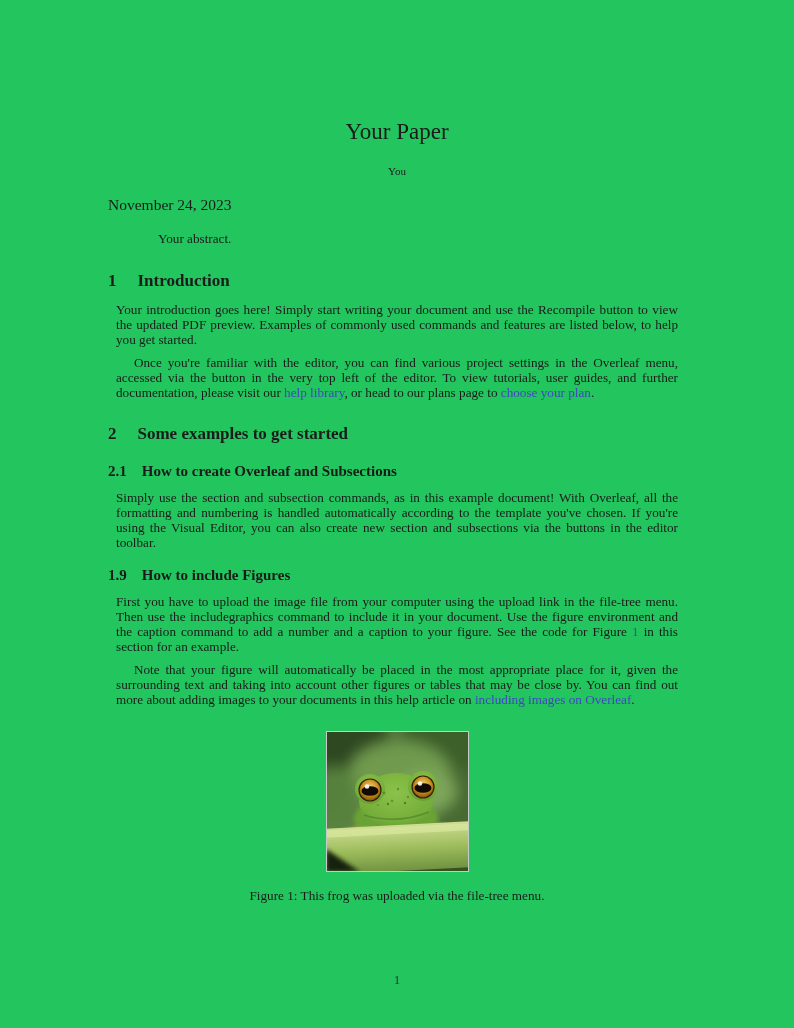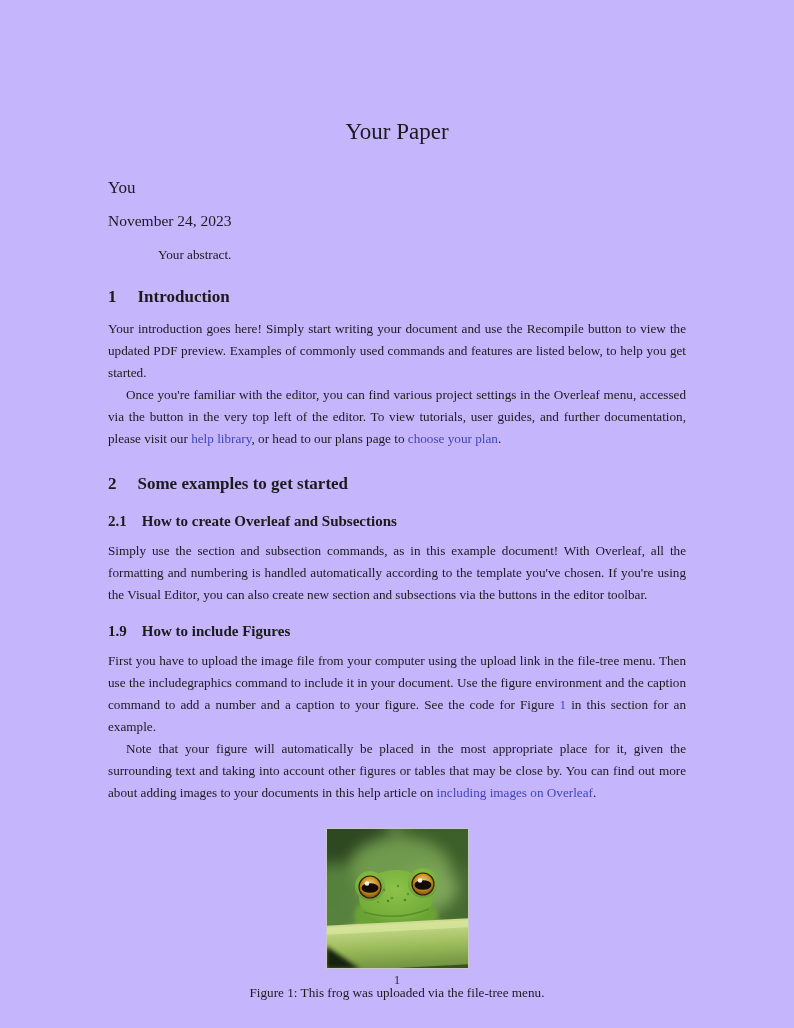--- a/index.html
+++ b/index.html
@@ -6,39 +6,39 @@
   html, body { margin: 0; padding: 0; }
   body {
     width: 794px; height: 1028px;
     background: #ffffff;
     font-family: "Liberation Serif", "DejaVu Serif", serif;
     color: #1b1b1b;
   }
   .page {
     position: relative;
     width: 794px; height: 1028px;
-    background: #c4b5fd;
+    background: #22c55e;
     overflow: hidden;
   }
   .content {
     position: absolute;
     left: 108px; top: 0;
     width: 578px;
   }
   .paper-title {
     margin: 118px 0 0 0;
     font-size: 23px;
     font-weight: 400;
     text-align: center;
     line-height: 28px;
   }
   .paper-author {
-    margin-top: 32px;
-    font-size: 17px;
-    text-align: left;
+    margin-top: 16px;
+    font-size: 11px;
+    text-align: center;
     line-height: 19px;
   }
   .paper-date {
     margin-top: 14px;
     font-size: 15.5px;
     line-height: 19px;
   }
   .abstract-heading {
     margin-top: 30px;
     font-size: 13.5px;
@@ -62,23 +62,23 @@
   }
   h2.section .sec-num { display: inline-block; margin-right: 21px; }
   h3.subsection {
     margin: 16px 0 0 0;
     font-size: 15px;
     font-weight: 700;
     line-height: 19px;
   }
   h3.subsection .sec-num { display: inline-block; margin-right: 15px; text-align: center; }
   p.body {
-    margin: 0;
-    font-size: 13.2px;
-    line-height: 22px;
+    margin: 8px;
+    font-size: 13.2px;
+    line-height: 15px;
     text-align: justify;
   }
   p.body.after-heading { margin-top: 9px; }
   p.body.indent { text-indent: 18px; }
   .doclink {
     color: var(--link-color, #4245c4);
     text-decoration: none;
     cursor: pointer;
   }
   figure.doc-figure {

